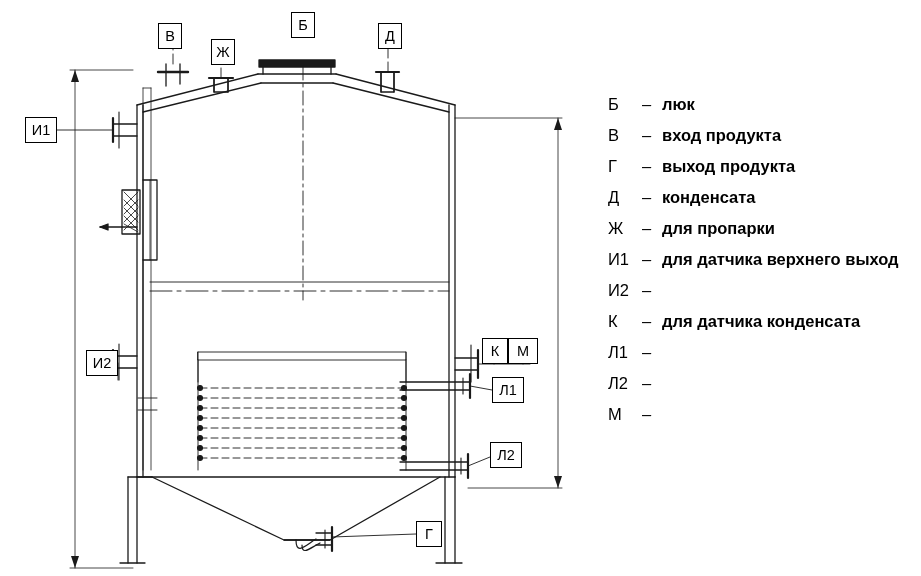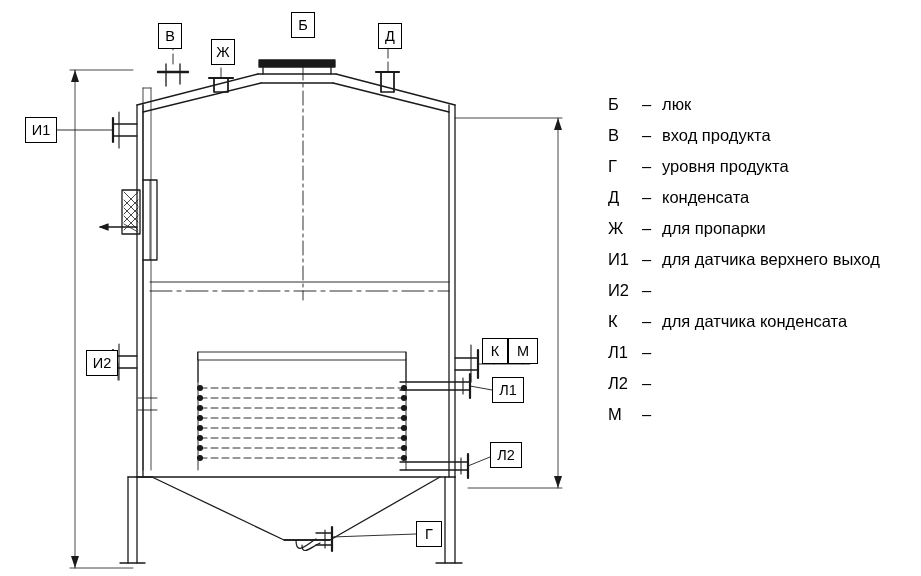--- a/index.html
+++ b/index.html
@@ -42,20 +42,21 @@
     width: 34px;
     flex: none;
     white-space: pre;
   }
   .legend-dash {
     width: 20px;
     flex: none;
   }
   .legend-val {
     flex: 1;
+    font-weight: bold;
   }
   .tag-box {
     position: absolute;
     border: 1px solid #000;
     background: #fff;
     font-size: 14.5px;
     line-height: 1;
     text-align: center;
     color: #000;
     display: flex;
@@ -233,21 +234,21 @@
 
     <div class="legend-row">
       <span class="legend-key">В</span>
       <span class="legend-dash">–</span>
       <span class="legend-val">вход продукта</span>
     </div>
 
     <div class="legend-row">
       <span class="legend-key">Г</span>
       <span class="legend-dash">–</span>
-      <span class="legend-val">уровня продукта</span>
+      <span class="legend-val">выход продукта</span>
     </div>
 
     <div class="legend-row">
       <span class="legend-key">Д</span>
       <span class="legend-dash">–</span>
       <span class="legend-val">конденсата</span>
     </div>
 
     <div class="legend-row">
       <span class="legend-key">Ж</span>

